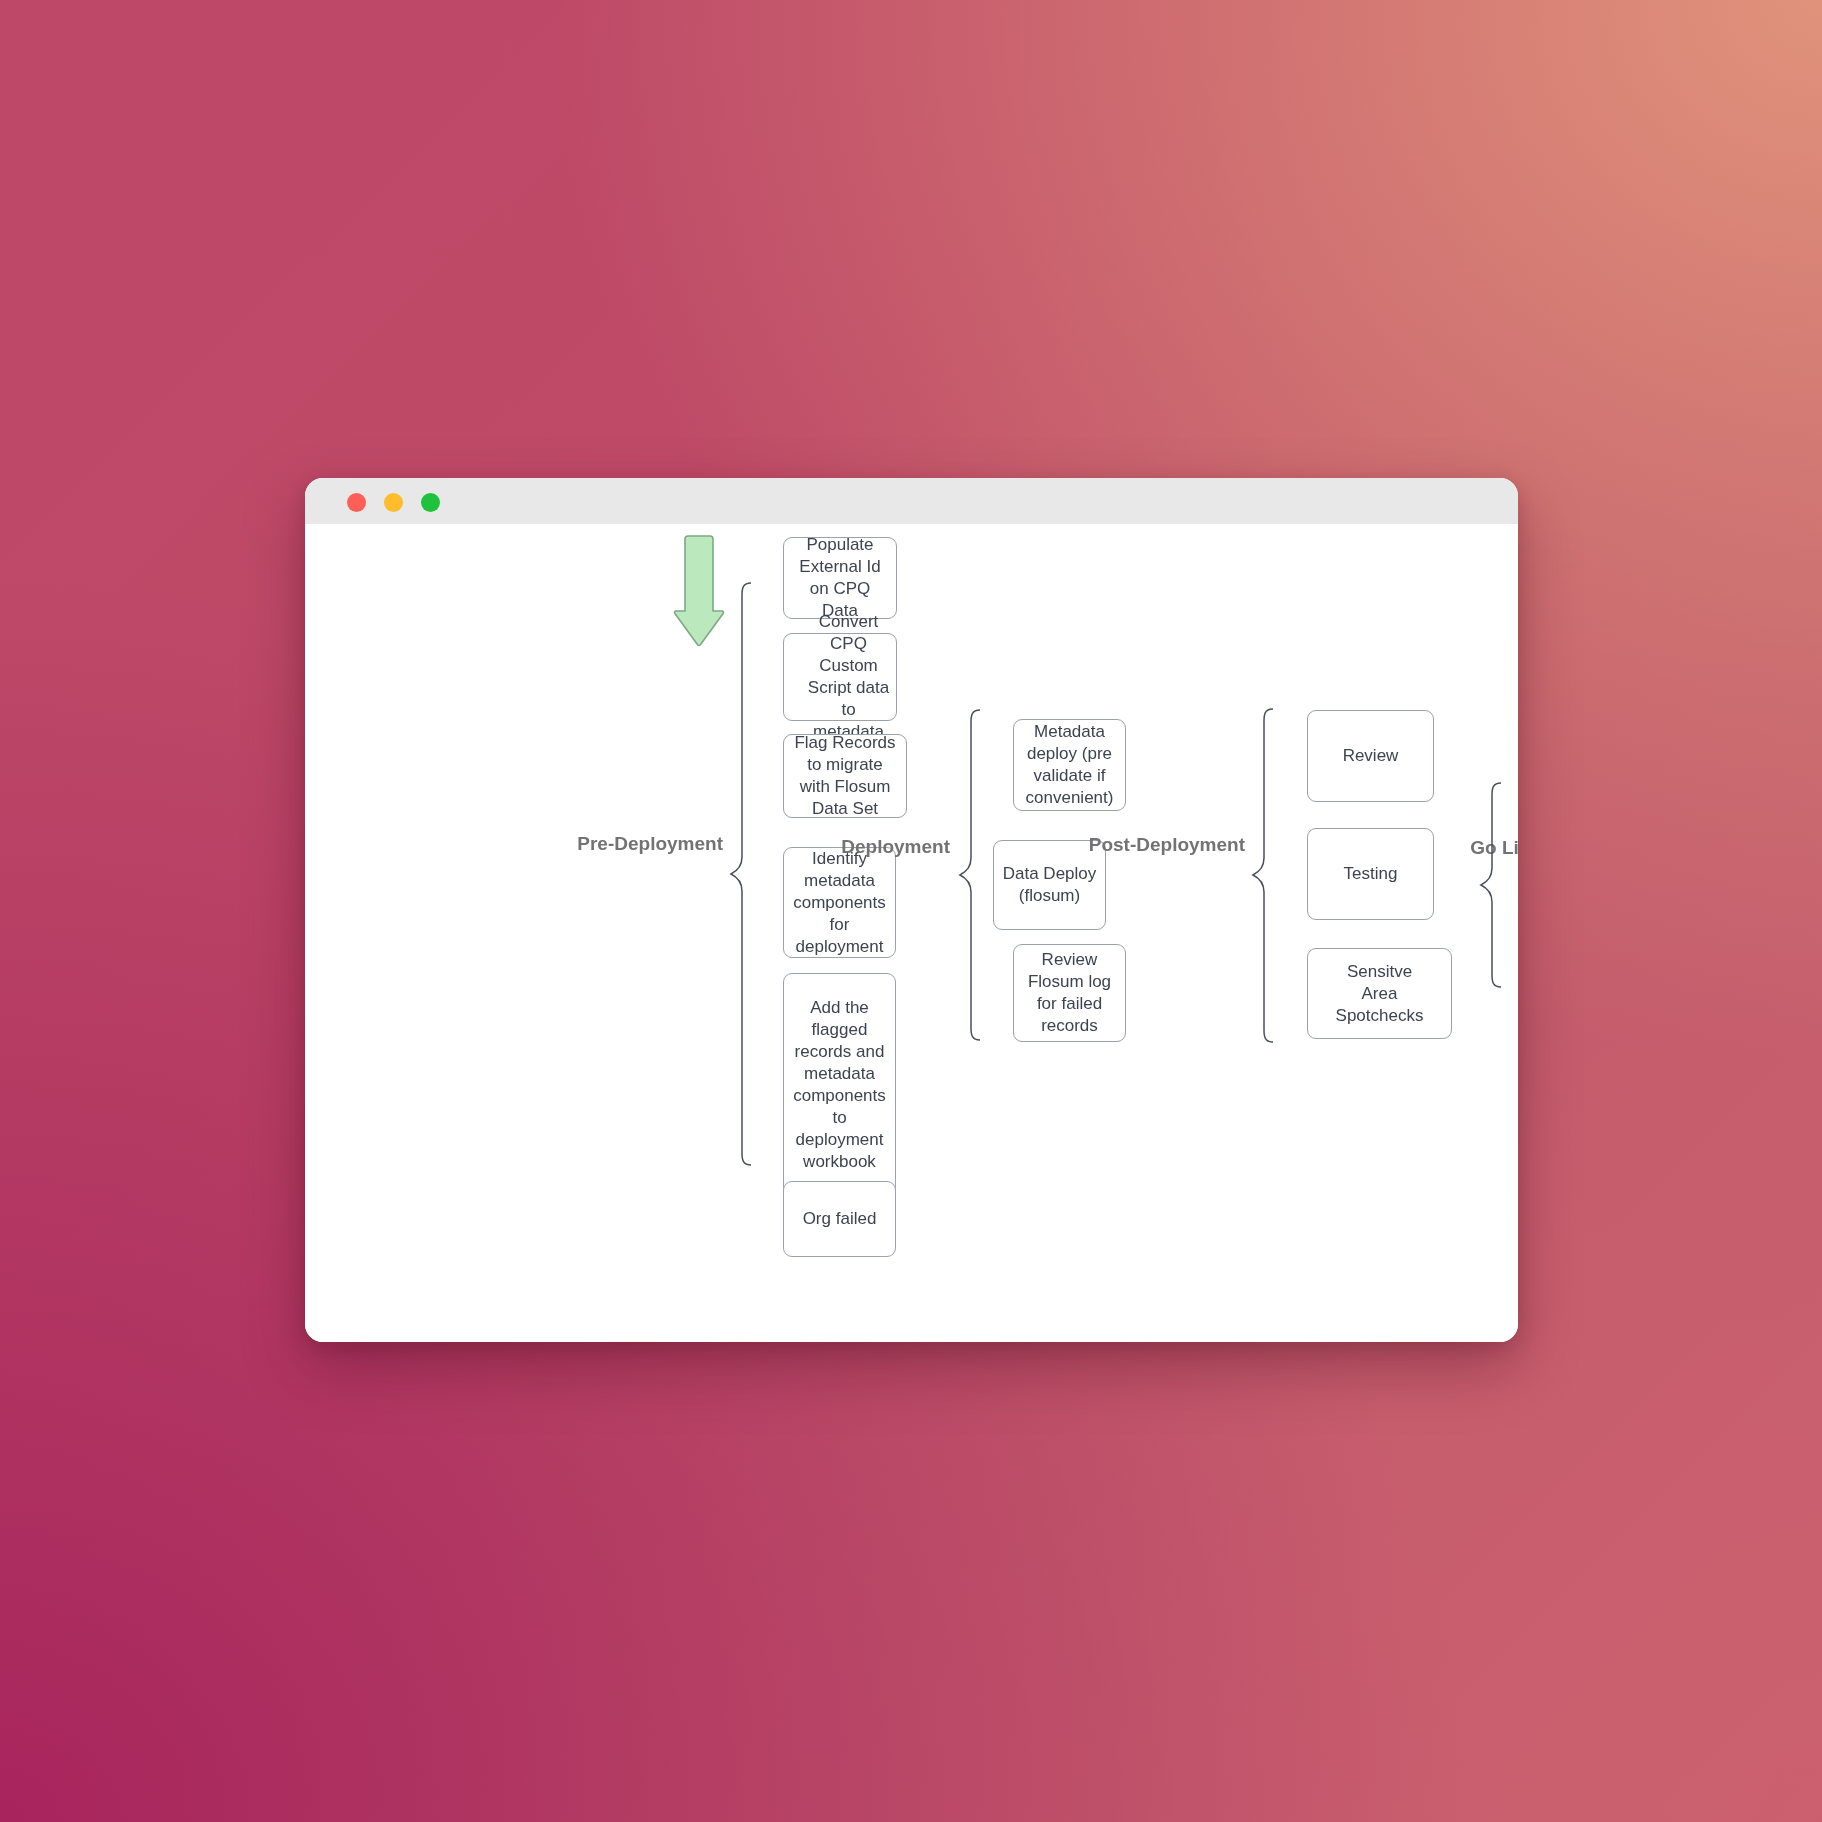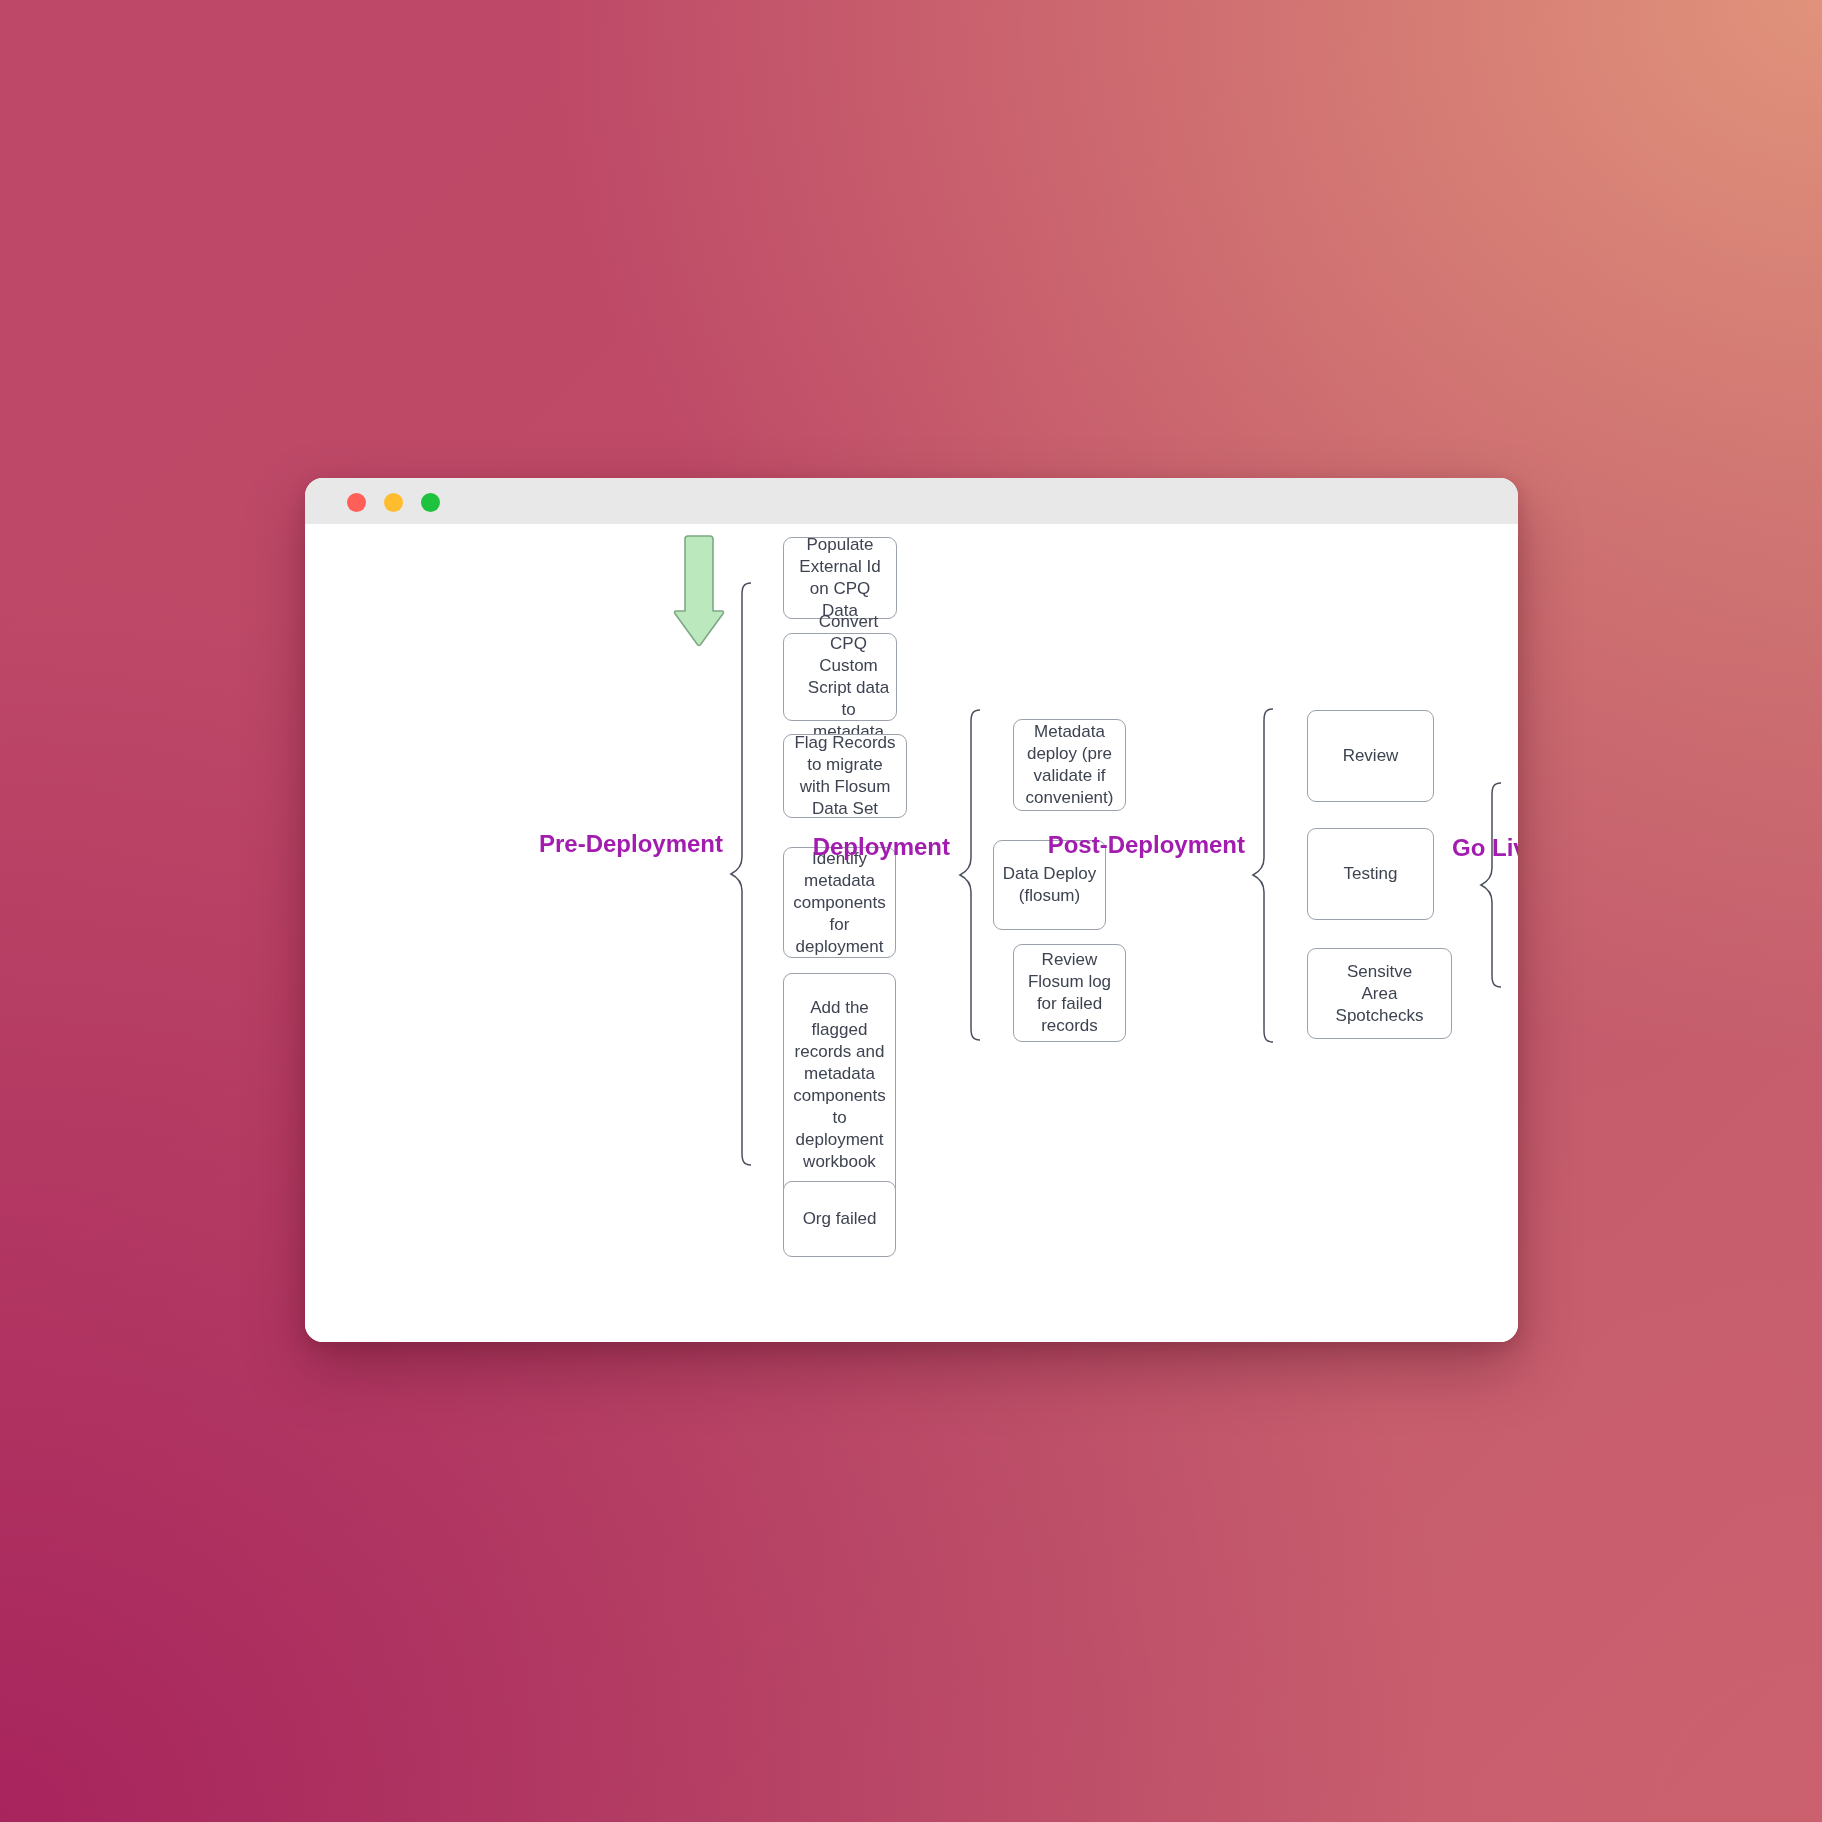--- a/index.html
+++ b/index.html
@@ -75,23 +75,23 @@
     text-align: center;
     display: flex;
     align-items: center;
     justify-content: center;
     padding: 4px 6px;
     white-space: pre-line;
   }
 
   .stage-label {
     position: absolute;
-    font-size: 24px;
+    font-size: 19px;
     font-weight: bold;
-    color: #a21caf;
+    color: #737373;
     white-space: nowrap;
     transform: translateY(-50%);
     text-align: right;
   }
 
   .brace {
     position: absolute;
     overflow: visible;
   }
   .brace path {

